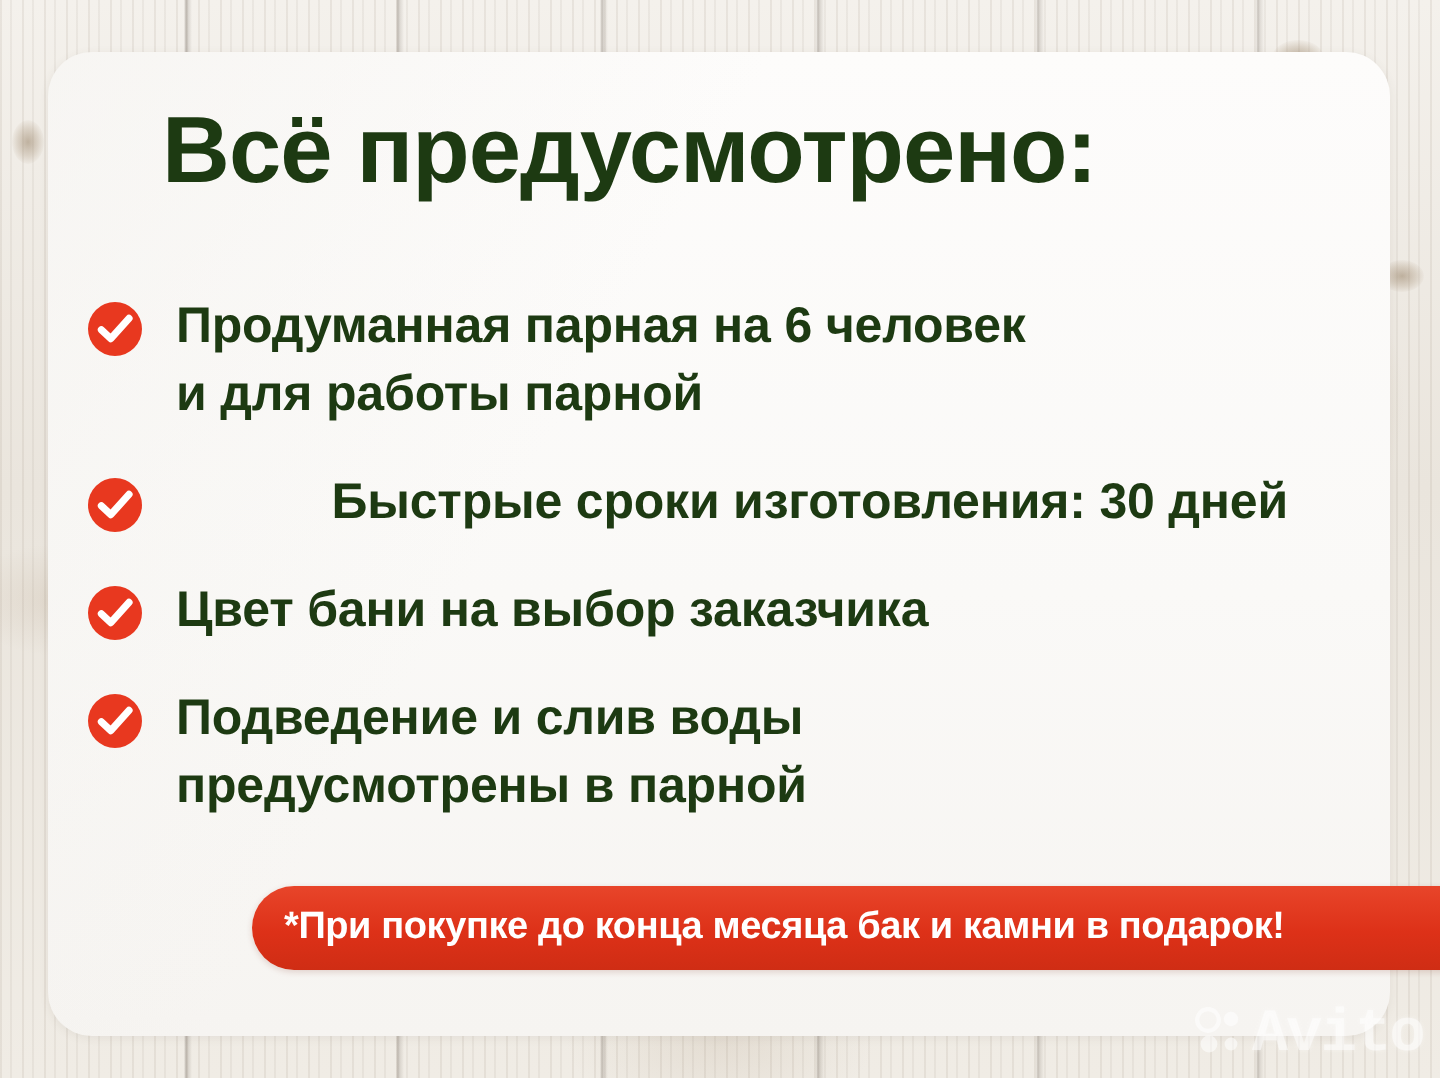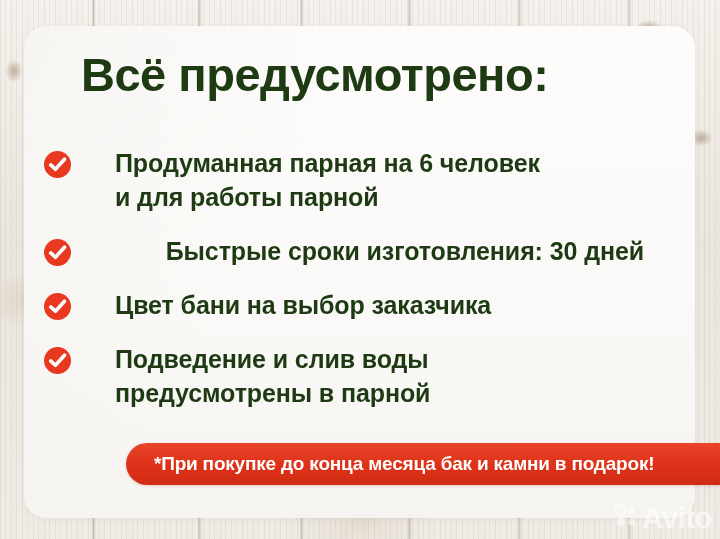--- a/index.html
+++ b/index.html
@@ -114,21 +114,20 @@
     position: absolute;
     left: 44px;
     top: 146px;
     width: 600px;
   }
   .feature {
     position: relative;
     display: flex;
     align-items: flex-start;
     margin-bottom: 20px;
-    gap: 27px;
   }
   .feature:nth-child(2) { margin-bottom: 20px; justify-content: space-between; }
   .check-icon {
     flex: 0 0 auto;
     width: 27px;
     height: 27px;
     margin-top: 5px;
     margin-right: 17px;
   }
   .check-icon svg { display: block; }
@@ -148,36 +147,37 @@
     width: 620px;
     height: 42px;
     border-radius: 21px;
     background: linear-gradient(180deg, #e8452a 0%, #dd3118 55%, #cf2d14 100%);
     display: flex;
     align-items: center;
     justify-content: flex-start;
     box-shadow: 0 1px 3px rgba(120,40,20,.18);
   }
   .promo-text {
-    margin-left: 28px;
+    margin-left: 16px;
     color: #ffffff;
     font-size: 19px;
     font-weight: bold;
     letter-spacing: -0.2px;
     white-space: nowrap;
   }
 
   
   .watermark {
     position: absolute;
     right: 8px;
     bottom: 6px;
     display: flex;
     align-items: flex-start;
     opacity: .62;
+    font-family: Liberation Mono, monospace;
   }
   .wm-dots {
     width: 26px;
     height: 26px;
     margin-right: 3px;
   }
   .wm-dots svg { display: block; }
   .wm-text {
     font-size: 30px;
     font-weight: bold;

